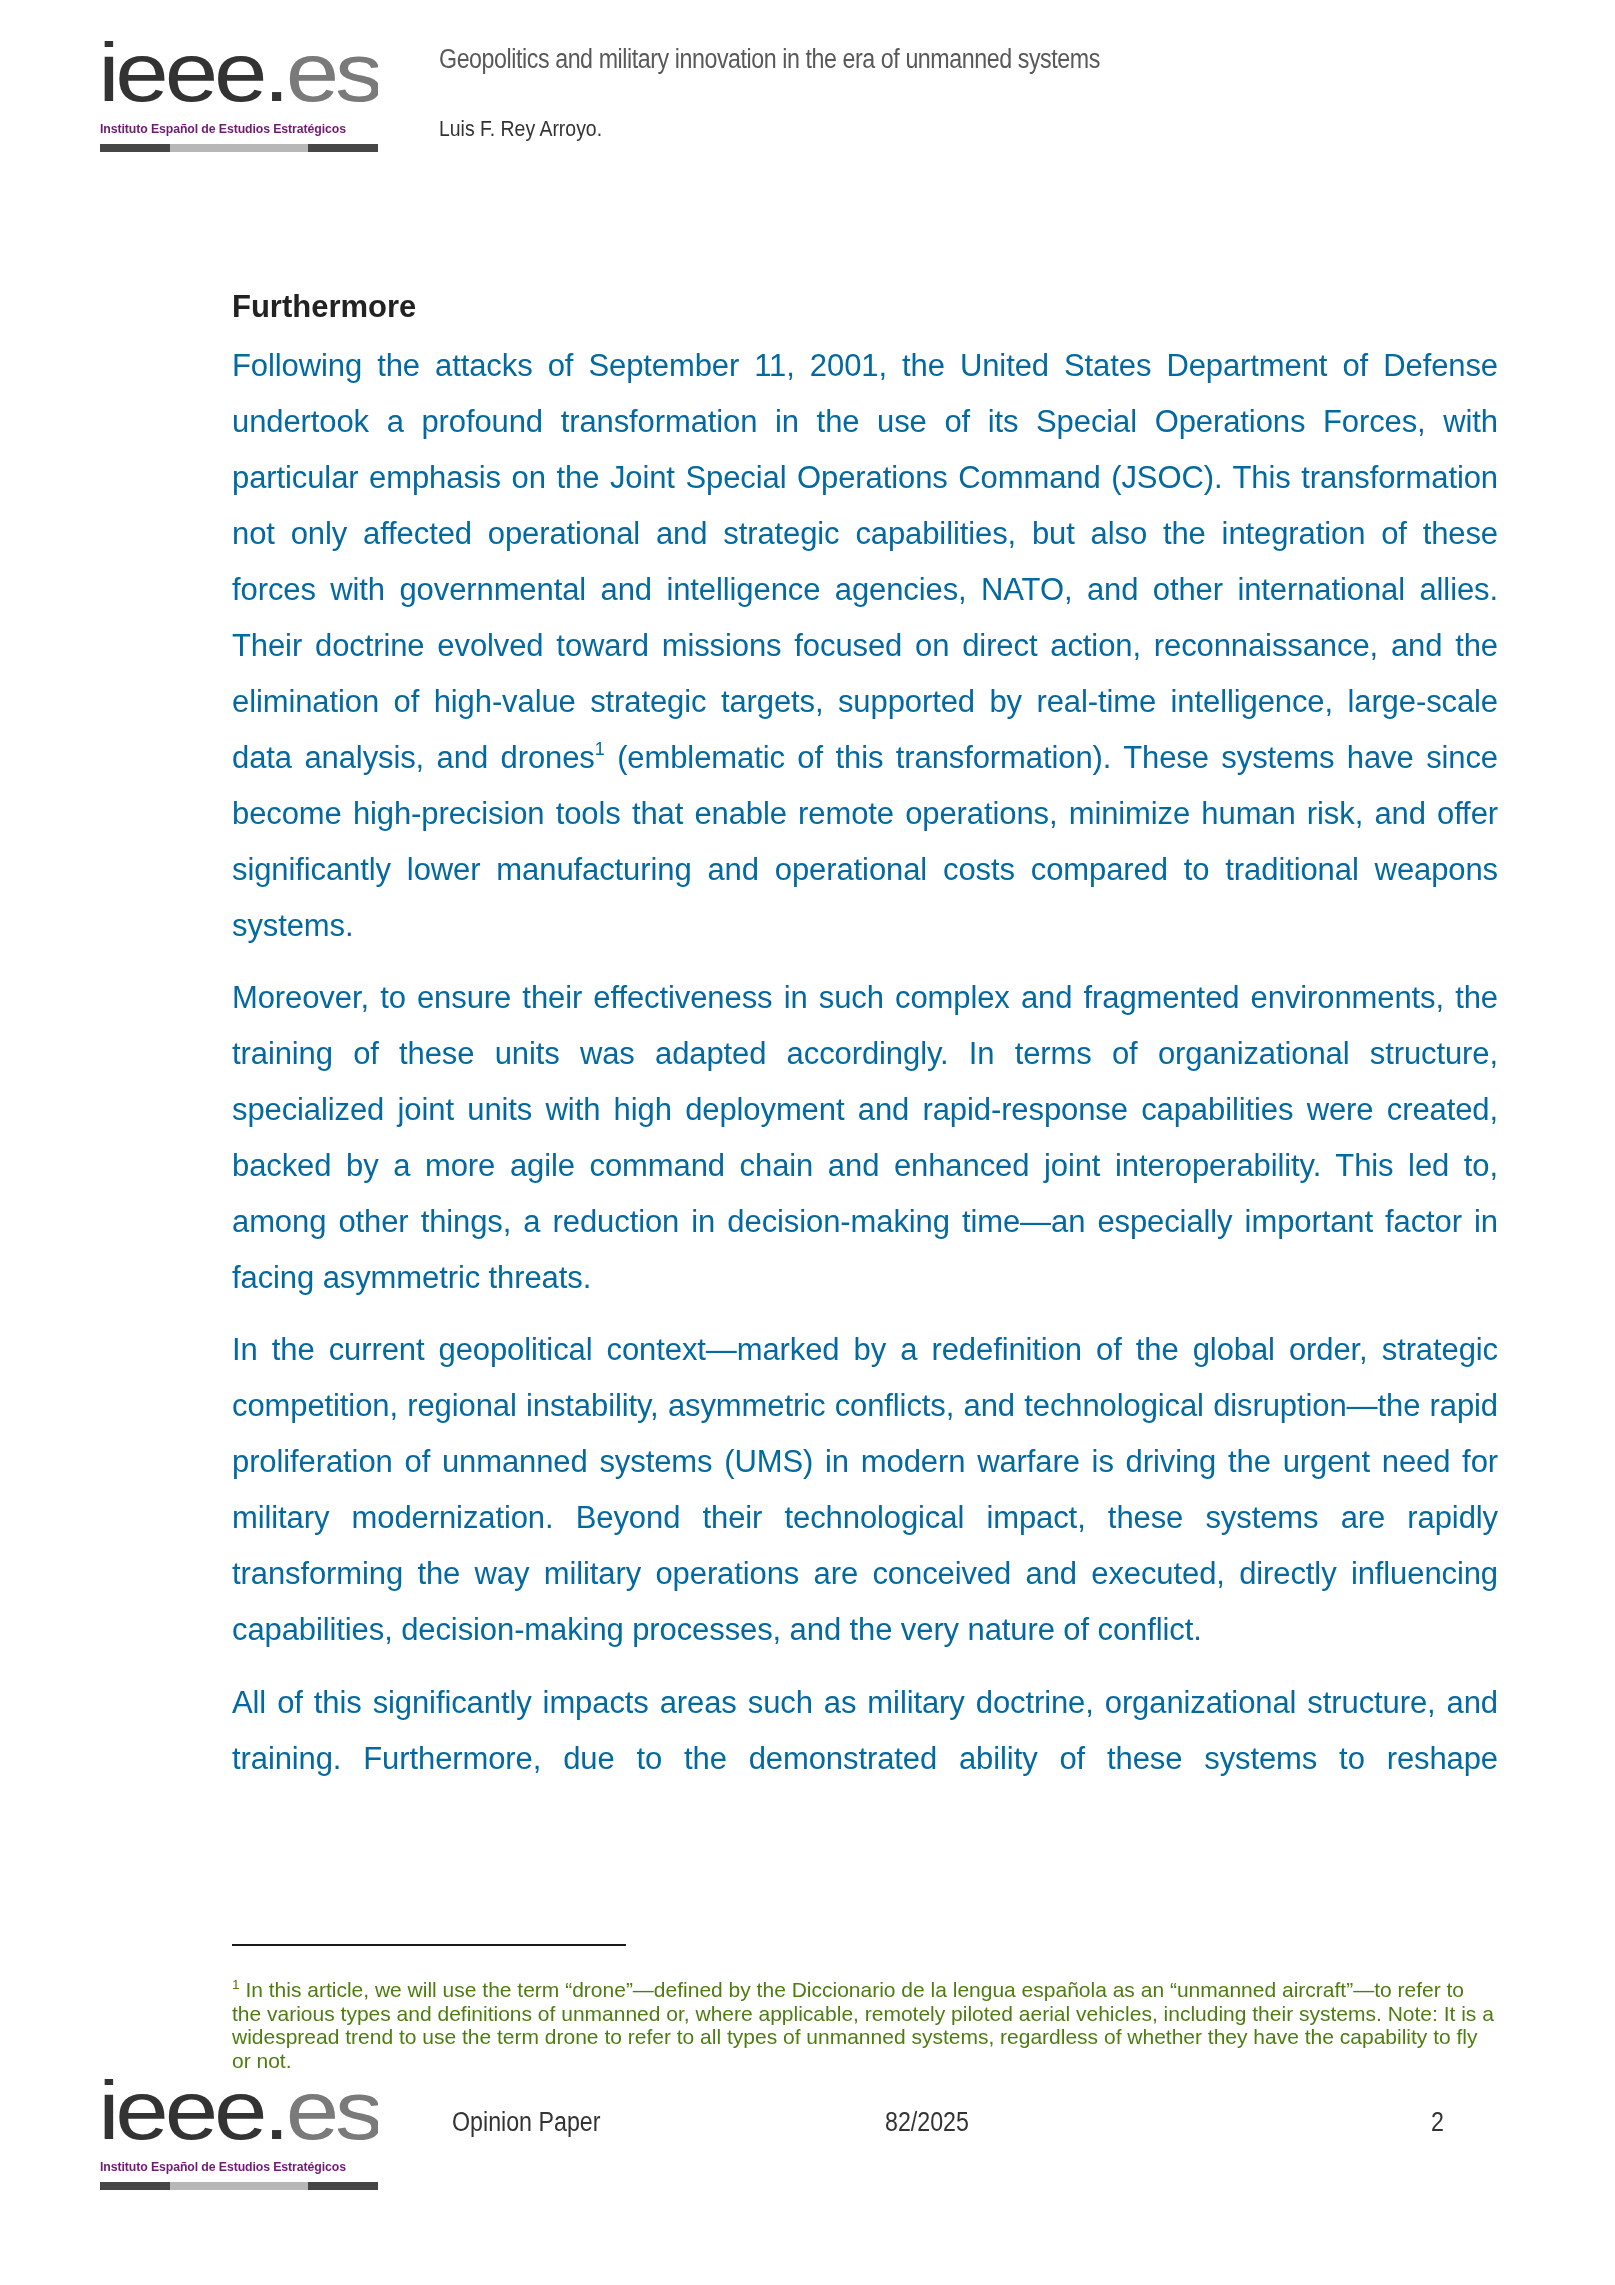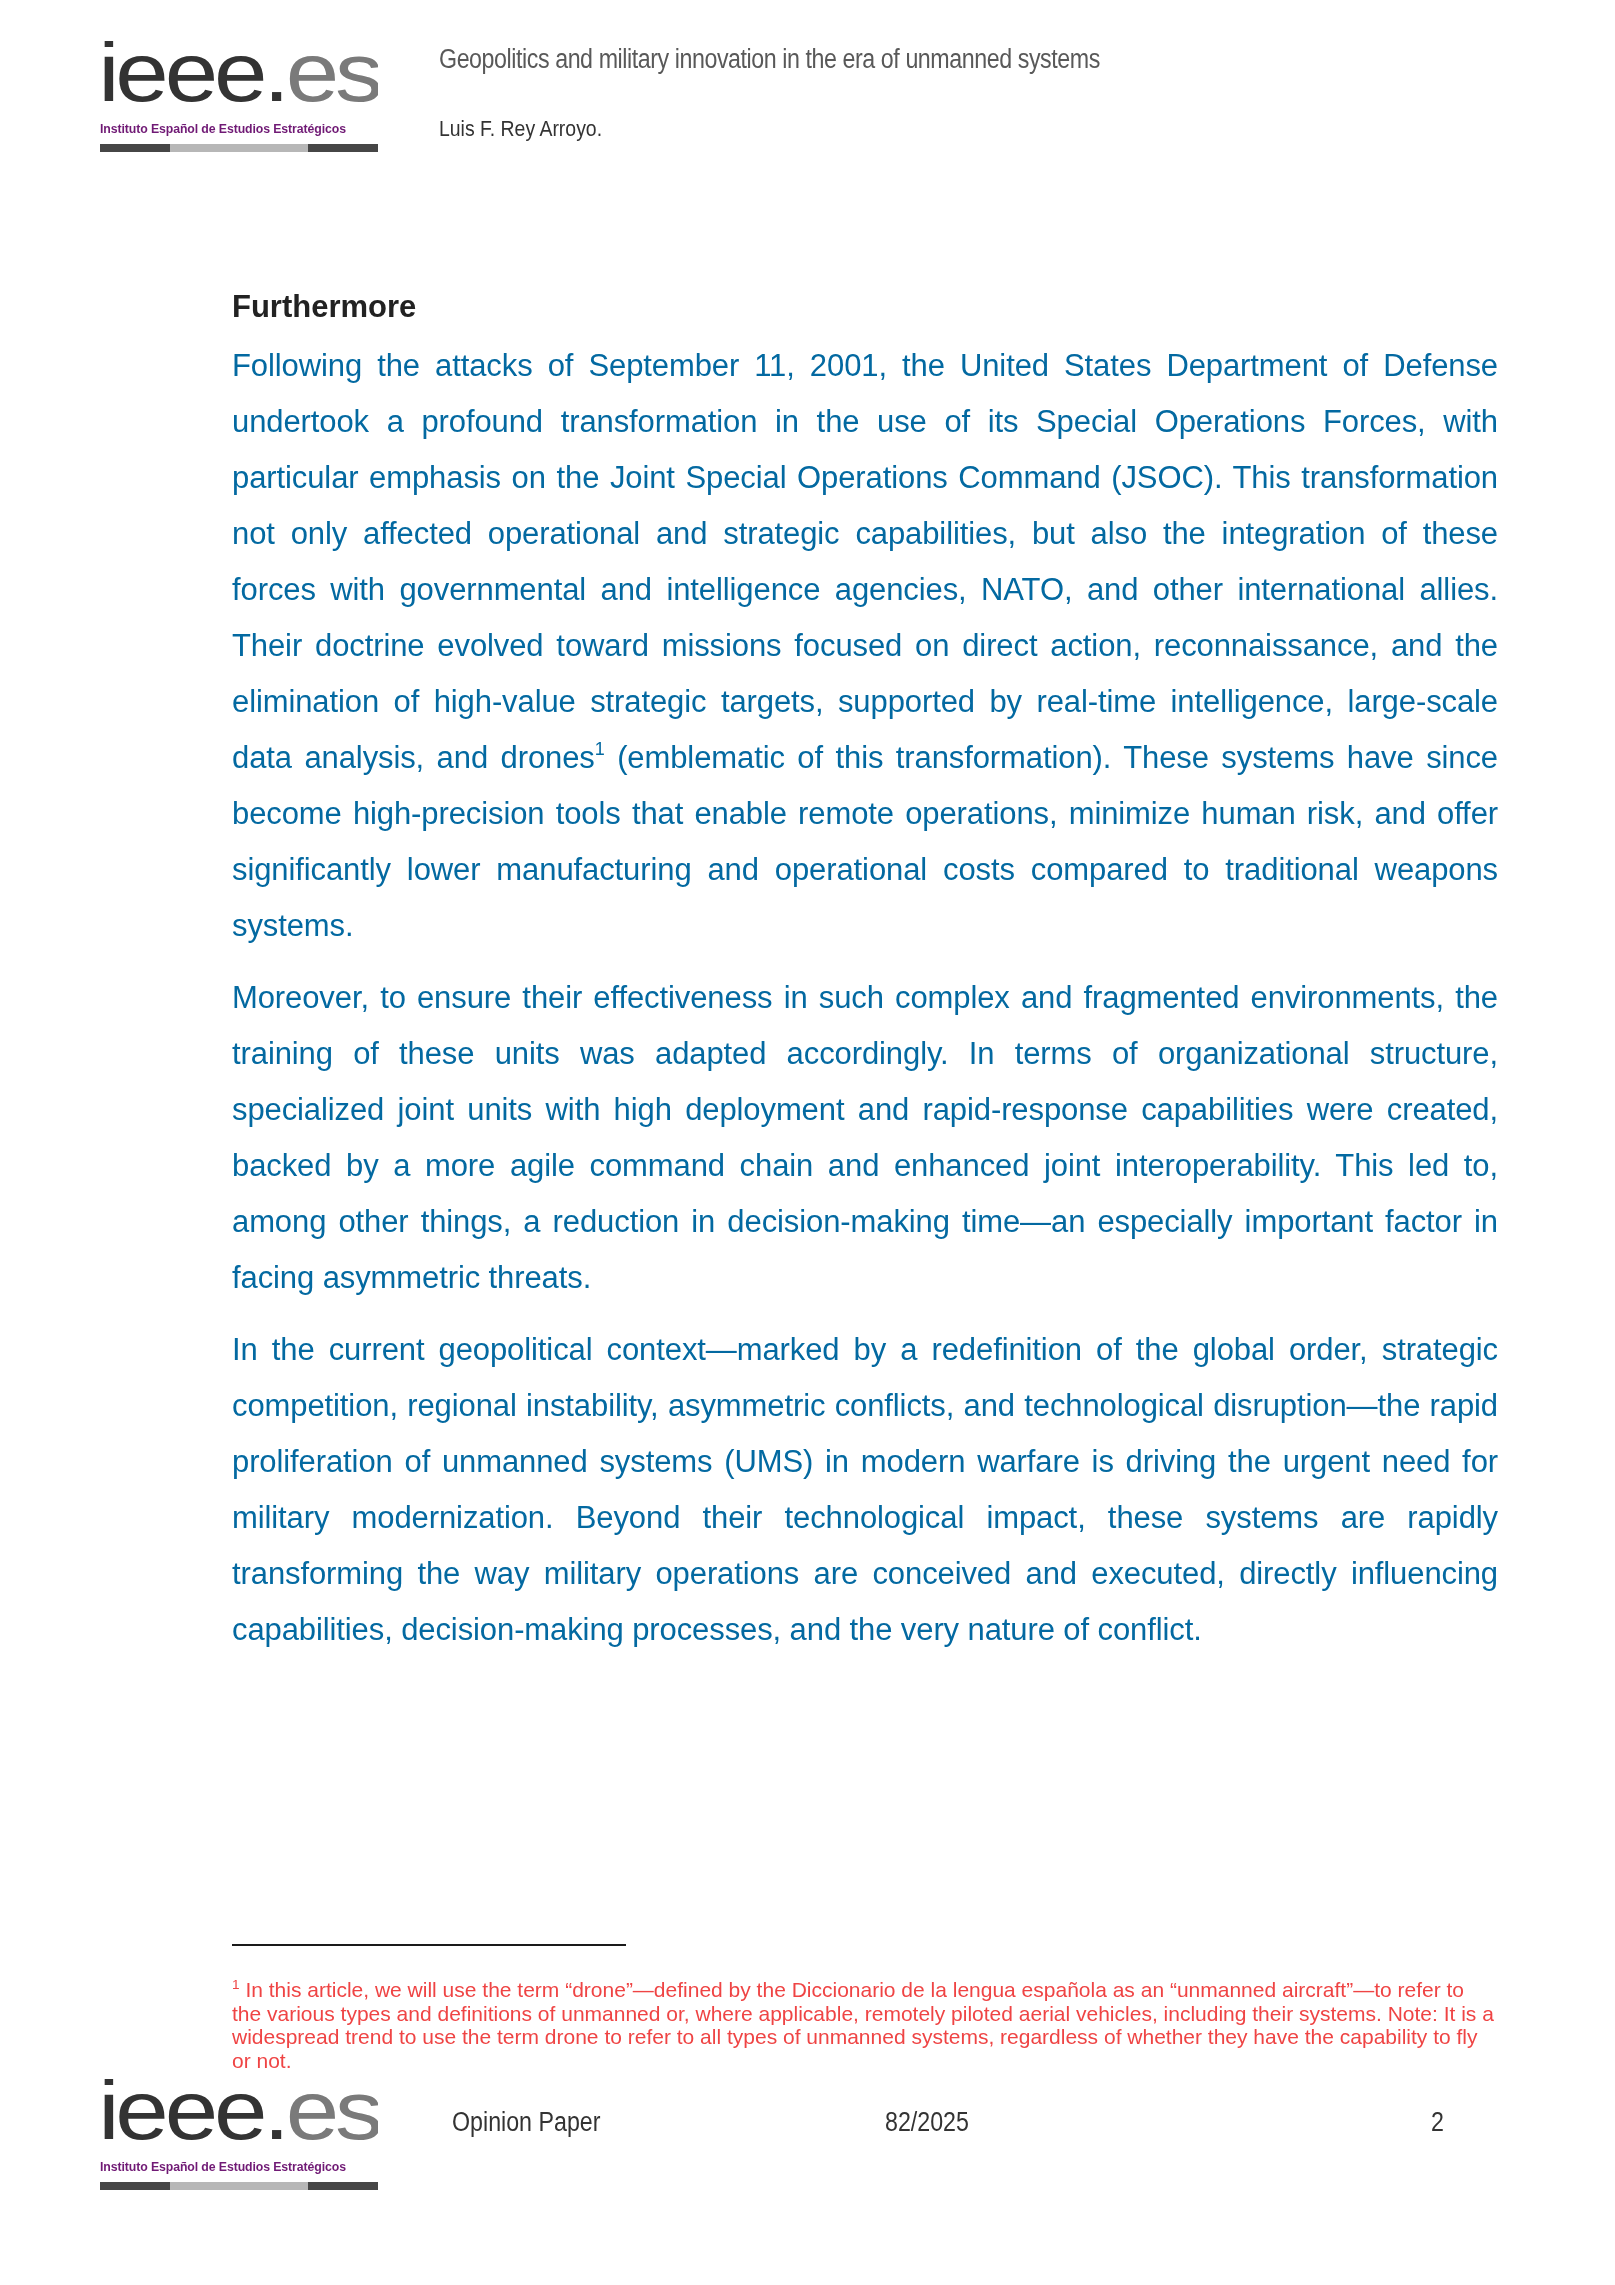--- a/index.html
+++ b/index.html
@@ -119,21 +119,21 @@
     height: 1.8px;
     background: #1a1a1a;
   }
   .footnote {
     position: absolute;
     left: 232px;
     top: 1978px;
     width: 1266px;
     font-size: 21px;
     line-height: 23.5px;
-    color: #ef4444;
+    color: #4d7c0f;
     margin: 0;
   }
   .footnote sup {
     font-size: 13.6px;
     line-height: 0;
     vertical-align: 8.1px;
   }
 
   
   .footer-label, .footer-number, .footer-page {
@@ -172,20 +172,21 @@
 
 <div class="content">
   <h2 class="section-heading">Furthermore</h2>
 
   <p class="para first"><span>Following the attacks of September 11, 2001, the United States Department of Defense undertook a profound transformation in the use of its Special Operations Forces, with particular emphasis on the Joint Special Operations Command (JSOC). This transformation not only affected operational and strategic capabilities, but also the integration of these forces with governmental and intelligence agencies, NATO, and other international allies. Their doctrine evolved toward missions focused on direct action, reconnaissance, and the elimination of high-value strategic targets, supported by real-time intelligence, large-scale data analysis, and drones</span><sup>1</sup><span> (emblematic of this transformation). These systems have since become high-precision tools that enable remote operations, minimize human risk, and offer significantly lower manufacturing and operational costs compared to traditional weapons systems.</span></p>
 
   <p class="para">Moreover, to ensure their effectiveness in such complex and fragmented environments, the training of these units was adapted accordingly. In terms of organizational structure, specialized joint units with high deployment and rapid-response capabilities were created, backed by a more agile command chain and enhanced joint interoperability. This led to, among other things, a reduction in decision-making time—an especially important factor in facing asymmetric threats.</p>
 
   <p class="para">In the current geopolitical context—marked by a redefinition of the global order, strategic competition, regional instability, asymmetric conflicts, and technological disruption—the rapid proliferation of unmanned systems (UMS) in modern warfare is driving the urgent need for military modernization. Beyond their technological impact, these systems are rapidly transforming the way military operations are conceived and executed, directly influencing capabilities, decision-making processes, and the very nature of conflict.</p>
 
+  <p class="para continued">All of this significantly impacts areas such as military doctrine, organizational structure, and training. Furthermore, due to the demonstrated ability of these systems to reshape</p>
 </div>
 
 <div class="footnote-rule"></div>
 <p class="footnote"><sup>1</sup><span> In this article, we will use the term “drone”—defined by the Diccionario de la lengua española as an “unmanned aircraft”—to refer to the various types and definitions of unmanned or, where applicable, remotely piloted aerial vehicles, including their systems. Note: It is a widespread trend to use the term drone to refer to all types of unmanned systems, regardless of whether they have the capability to fly or not.</span></p>
 
 <div class="logo" style="top:2079px;">
   <svg class="wordmark" viewBox="0 0 307 70" xmlns="http://www.w3.org/2000/svg">
     <text x="-3" y="67" font-family="Liberation Sans, sans-serif" font-size="92" letter-spacing="-4" textLength="312" lengthAdjust="spacingAndGlyphs">
       <tspan fill="#333333">ieee.</tspan><tspan fill="#7a7a7a">es</tspan>
     </text>

